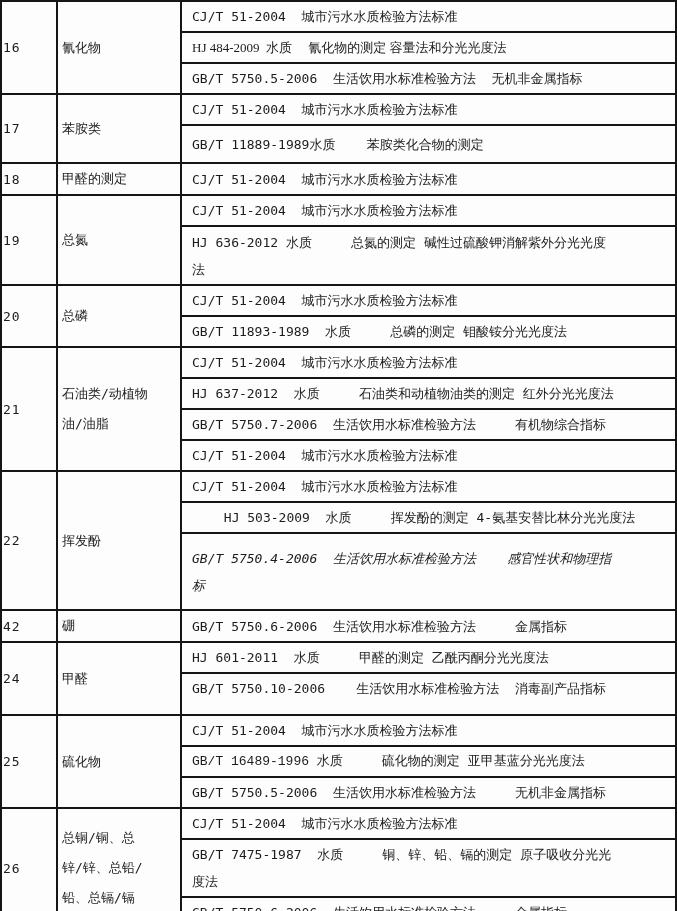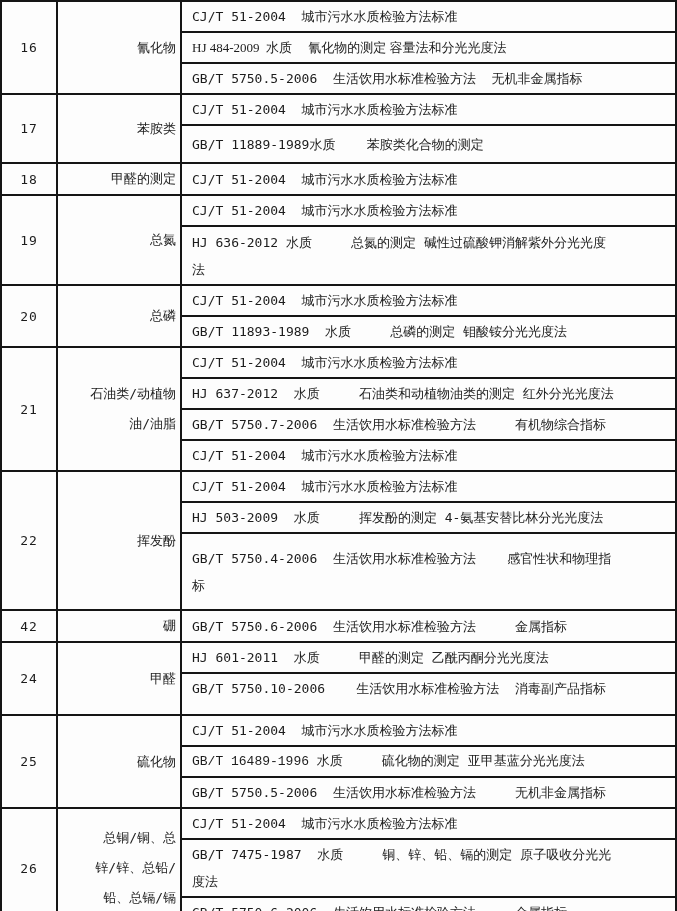--- a/index.html
+++ b/index.html
@@ -26,26 +26,25 @@
     table-layout:fixed;
     background:var(--bg);
   }
   td{
     border:2px solid var(--border);
     vertical-align:middle;
     font-size:13px;
   }
   td.col-num{
     width:56px;
-    text-align:center;
     letter-spacing:1px;
   }
   td.col-name{
     width:124px;
-    text-align:right;
+    text-align:left;
     white-space:pre-wrap;
     line-height:30px;
     padding:0 4px;
   }
   td.col-std{
     padding:1px 8px 1px 10px;
     white-space:pre-wrap;
     line-height:27px;
     text-align:left;
   }
@@ -111,24 +110,24 @@
         </tr>
         <tr>
           <td class="col-std" style="height: 26px;">CJ/T 51-2004  城市污水水质检验方法标准</td>
         </tr>
         <tr>
           <td class="col-num" rowspan="3">22</td>
           <td class="col-name" rowspan="3">挥发酚</td>
           <td class="col-std" style="height: 28px;">CJ/T 51-2004  城市污水水质检验方法标准</td>
         </tr>
         <tr>
-          <td class="col-std" style="height: 29px;">HJ 503-2009  水质     挥发酚的测定 4-氨基安替比林分光光度法</td>
+          <td class="col-std" style="height: 29px; text-align: center;">HJ 503-2009  水质     挥发酚的测定 4-氨基安替比林分光光度法</td>
         </tr>
         <tr>
-          <td class="col-std" style="height: 77px;">GB/T 5750.4-2006  生活饮用水标准检验方法    感官性状和物理指
+          <td class="col-std" style="height: 77px; font-style: italic;">GB/T 5750.4-2006  生活饮用水标准检验方法    感官性状和物理指
 标</td>
         </tr>
         <tr>
           <td class="col-num" rowspan="1">42</td>
           <td class="col-name" rowspan="1">硼</td>
           <td class="col-std" style="height: 24px;">GB/T 5750.6-2006  生活饮用水标准检验方法     金属指标</td>
         </tr>
         <tr>
           <td class="col-num" rowspan="2">24</td>
           <td class="col-name" rowspan="2">甲醛</td>

